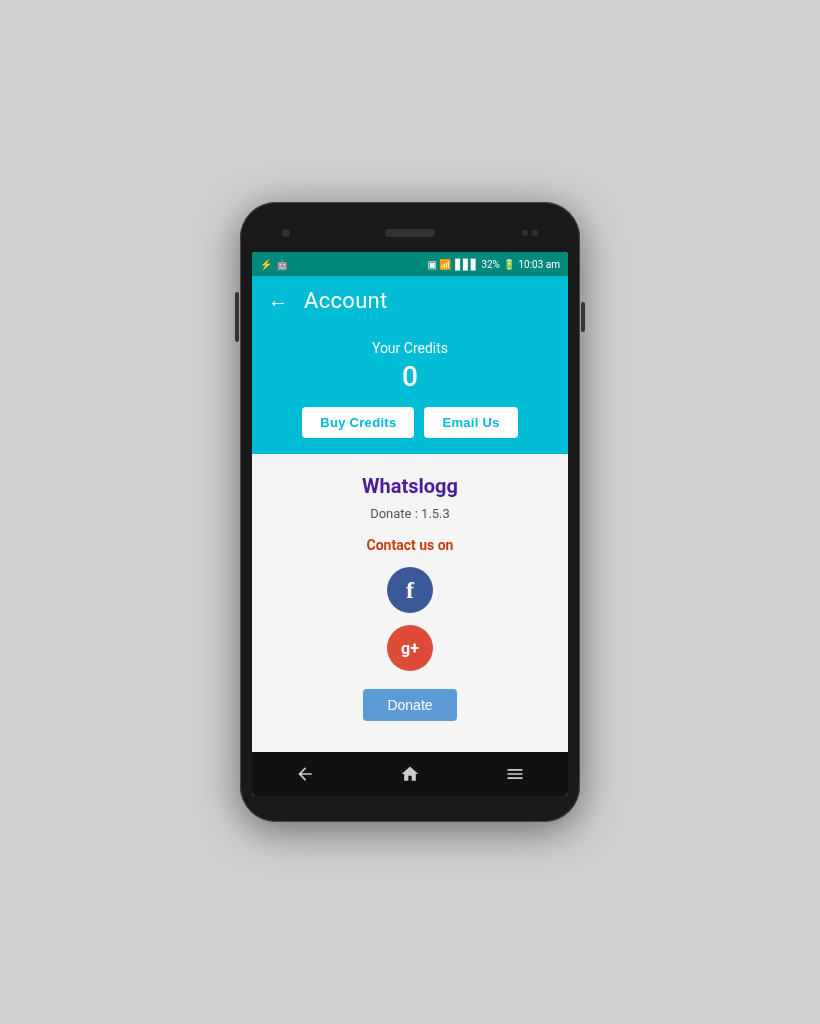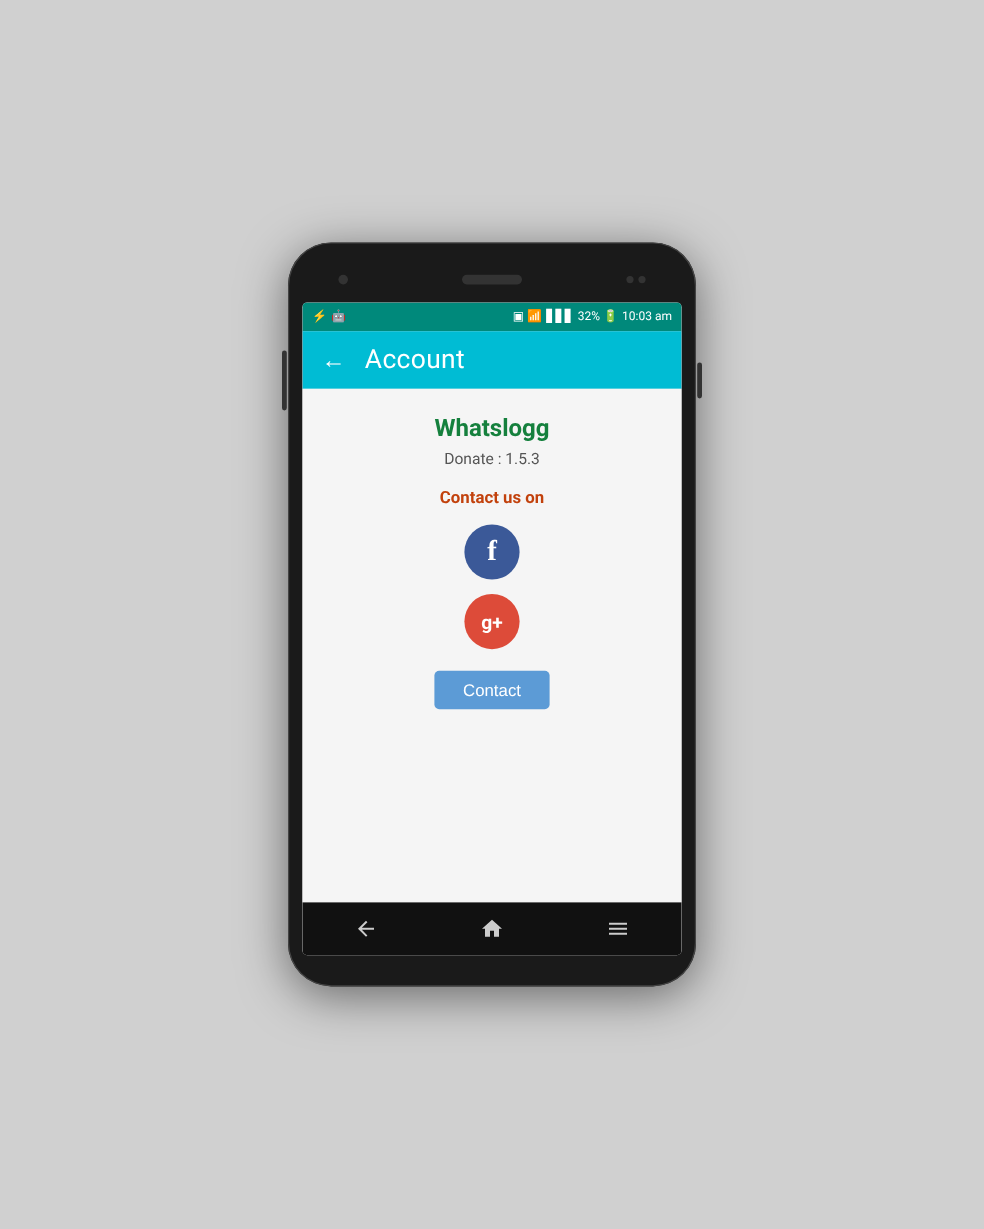--- a/index.html
+++ b/index.html
@@ -175,21 +175,21 @@
       display: flex;
       flex-direction: column;
       align-items: center;
       padding: 20px 16px;
       gap: 6px;
     }
 
     .app-name {
       font-size: 20px;
       font-weight: 700;
-      color: #15803d;
+      color: #4c1d95;
       margin-bottom: 2px;
     }
 
     .app-version {
       font-size: 13px;
       color: #555;
       margin-bottom: 10px;
     }
 
     .contact-label {
@@ -330,35 +330,43 @@
         <span>🔋</span>
         <span>10:03 am</span>
       </div>
     </div>
 
     <div class="app-bar">
       <span class="back-arrow">←</span>
       <span class="app-bar-title">Account</span>
     </div>
 
+    <div class="credits-section">
+      <div class="credits-label">Your Credits</div>
+      <div class="credits-value">0</div>
+      <div class="credits-buttons">
+        <button class="btn-white">Buy Credits</button>
+        <button class="btn-white">Email Us</button>
+      </div>
+    </div>
 
     <div class="content-section">
       <div class="app-name">Whatslogg</div>
       <div class="app-version">Donate : 1.5.3</div>
       <div class="contact-label">Contact us on</div>
 
       <div class="social-icon facebook-icon">
         <span class="social-letter">f</span>
       </div>
 
       <div class="social-icon googleplus-icon">
         <span class="gplus-text">g+</span>
       </div>
 
-      <button class="btn-donate">Contact</button>
+      <button class="btn-donate">Donate</button>
     </div>
 
     <div class="nav-bar">
       <div class="nav-icon nav-back">
         <svg viewBox="0 0 24 24">
           <path d="M20 11H7.83l5.59-5.59L12 4l-8 8 8 8 1.41-1.41L7.83 13H20v-2z"></path>
         </svg>
       </div>
       <div class="nav-icon nav-home">
         <svg viewBox="0 0 24 24">

